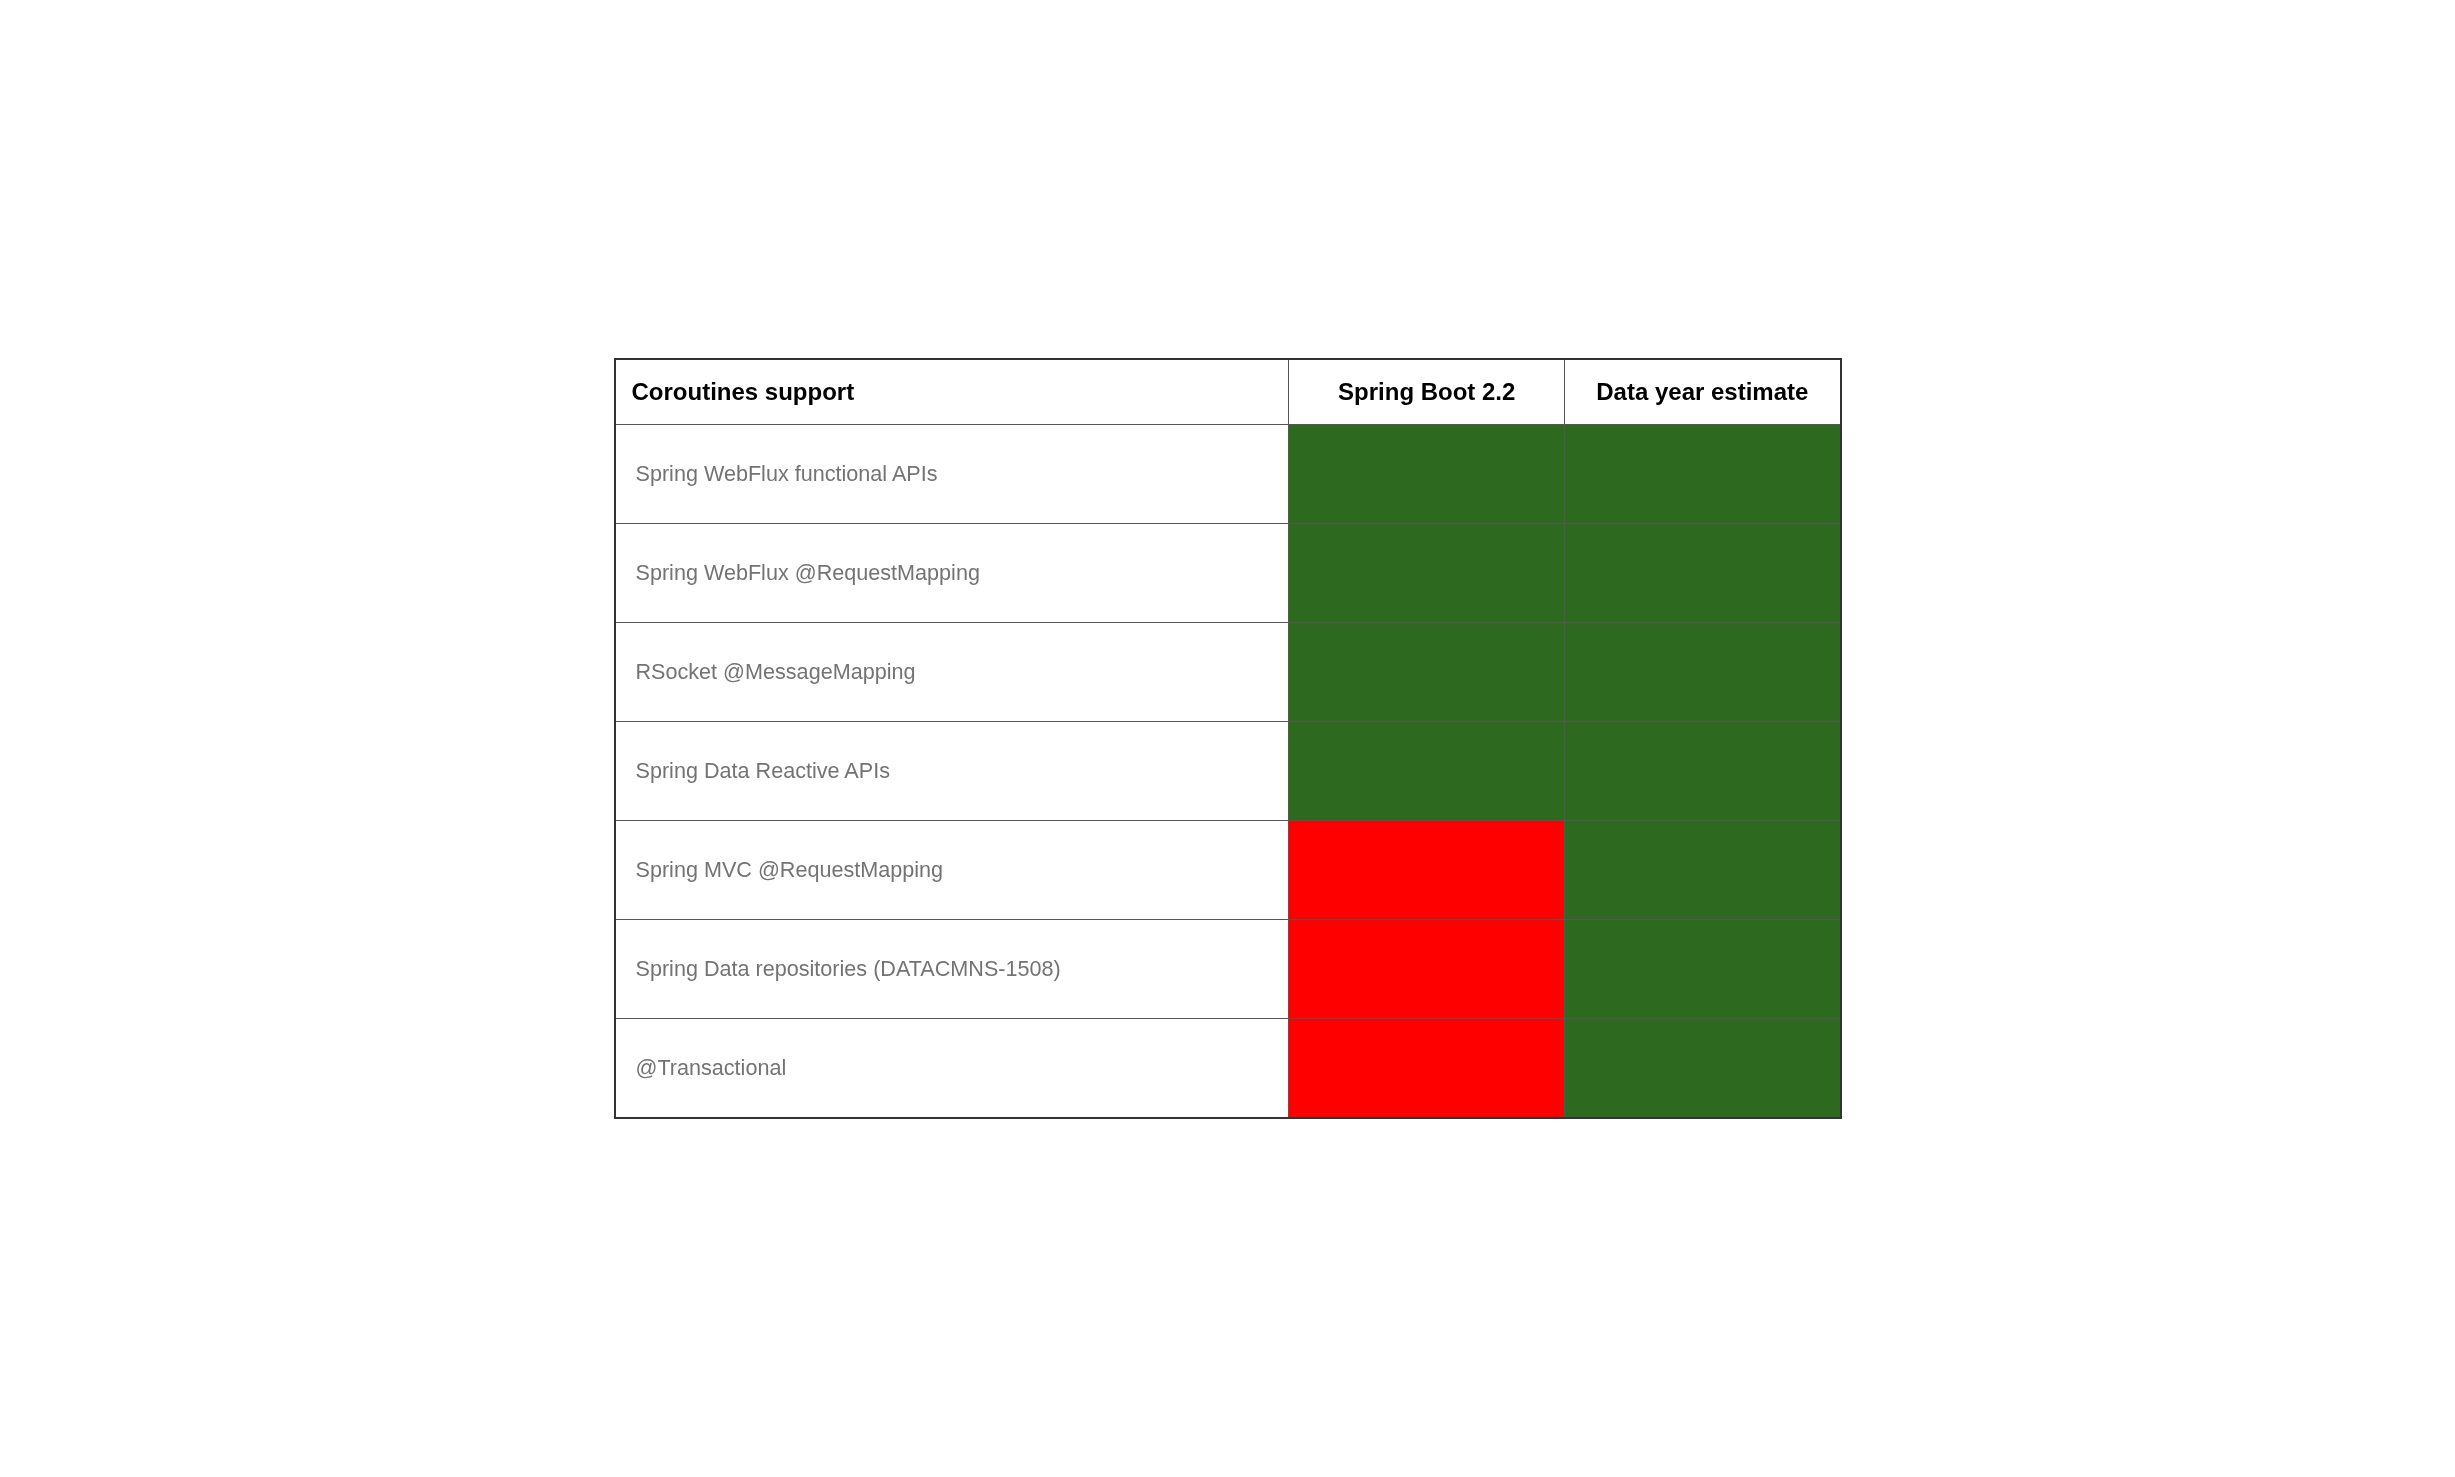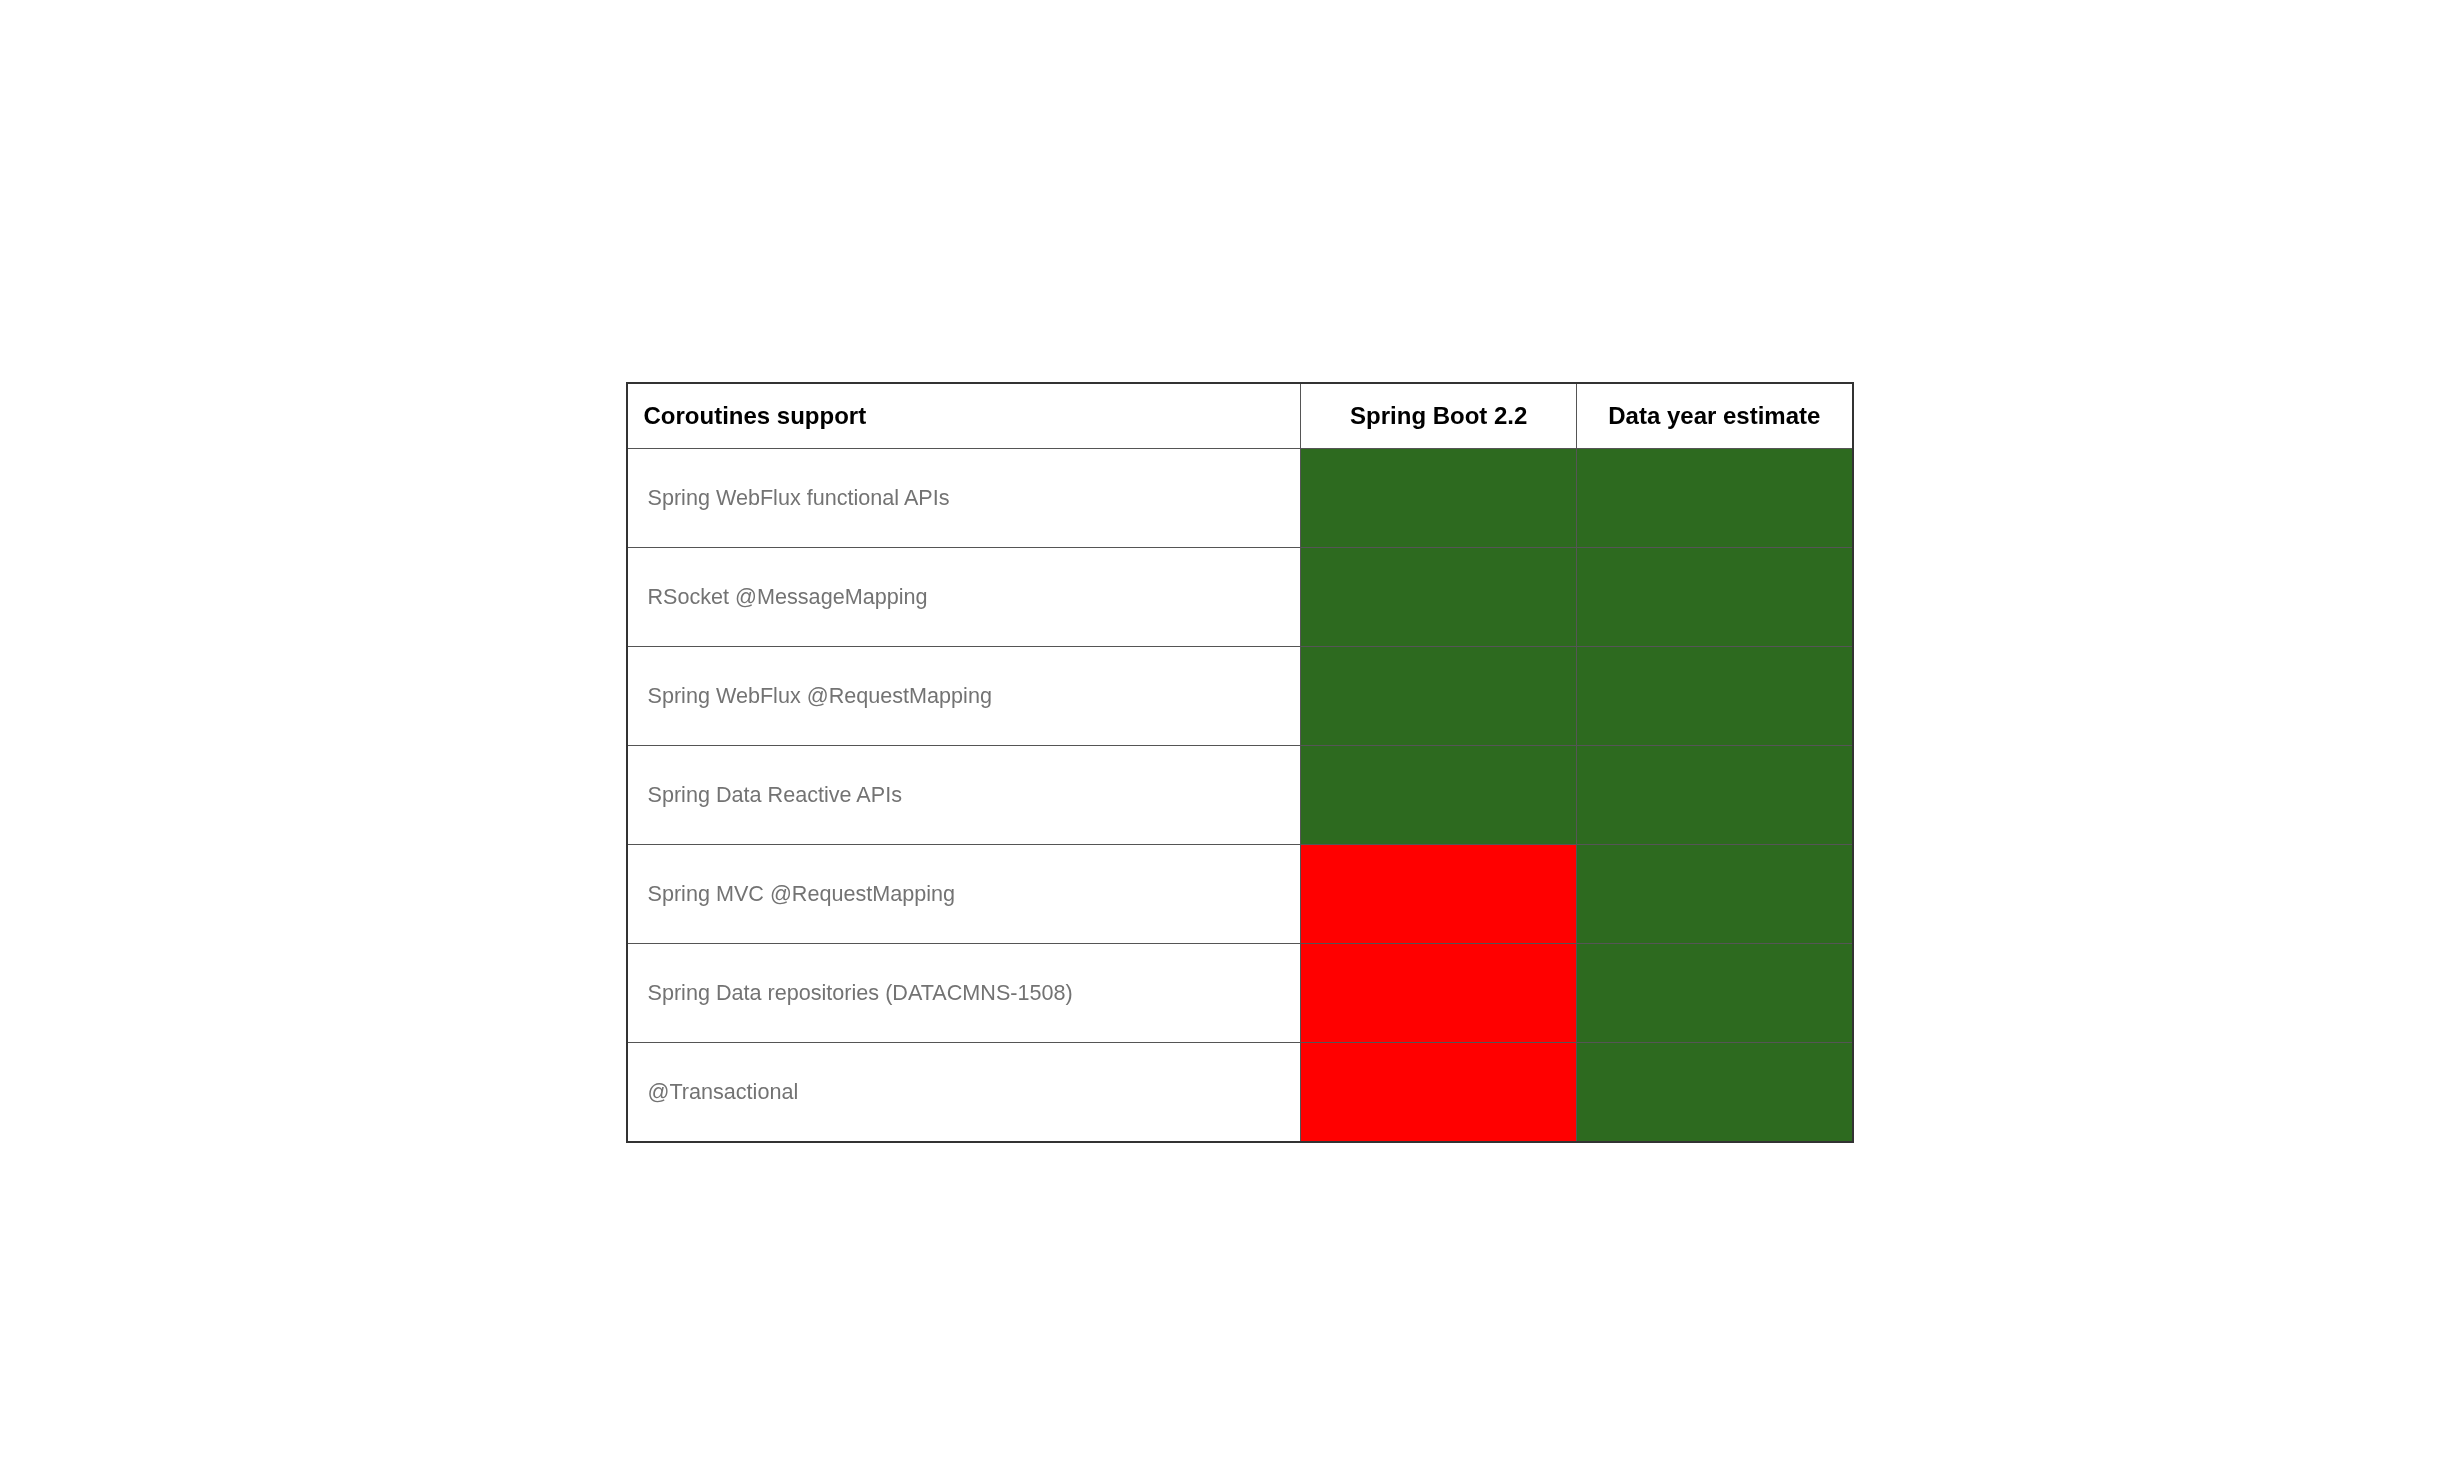--- a/index.html
+++ b/index.html
@@ -1,17 +1,17 @@
 <!DOCTYPE html>
 <html><head>
   <meta charset="utf-8">
   <style>
     * {
       box-sizing: border-box;
-      margin: 12px;
+      margin: 0;
       padding: 0;
     }
 
     body {
       background: #ffffff;
       font-family: Arial, Helvetica, sans-serif;
       display: flex;
       justify-content: center;
       align-items: center;
       min-height: 100vh;
@@ -90,26 +90,26 @@
         <th class="header-col3">Data year estimate</th>
       </tr>
     </thead>
     <tbody id="table-body">
     <tr>
           <td>Spring WebFlux functional APIs</td>
           <td class="green-cell"></td>
           <td class="green-cell"></td>
         </tr>
         <tr>
-          <td>RSocket @MessageMapping</td>
+          <td>Spring WebFlux @RequestMapping</td>
           <td class="green-cell"></td>
           <td class="green-cell"></td>
         </tr>
         <tr>
-          <td>Spring WebFlux @RequestMapping</td>
+          <td>RSocket @MessageMapping</td>
           <td class="green-cell"></td>
           <td class="green-cell"></td>
         </tr>
         <tr>
           <td>Spring Data Reactive APIs</td>
           <td class="green-cell"></td>
           <td class="green-cell"></td>
         </tr>
         <tr>
           <td>Spring MVC @RequestMapping</td>

